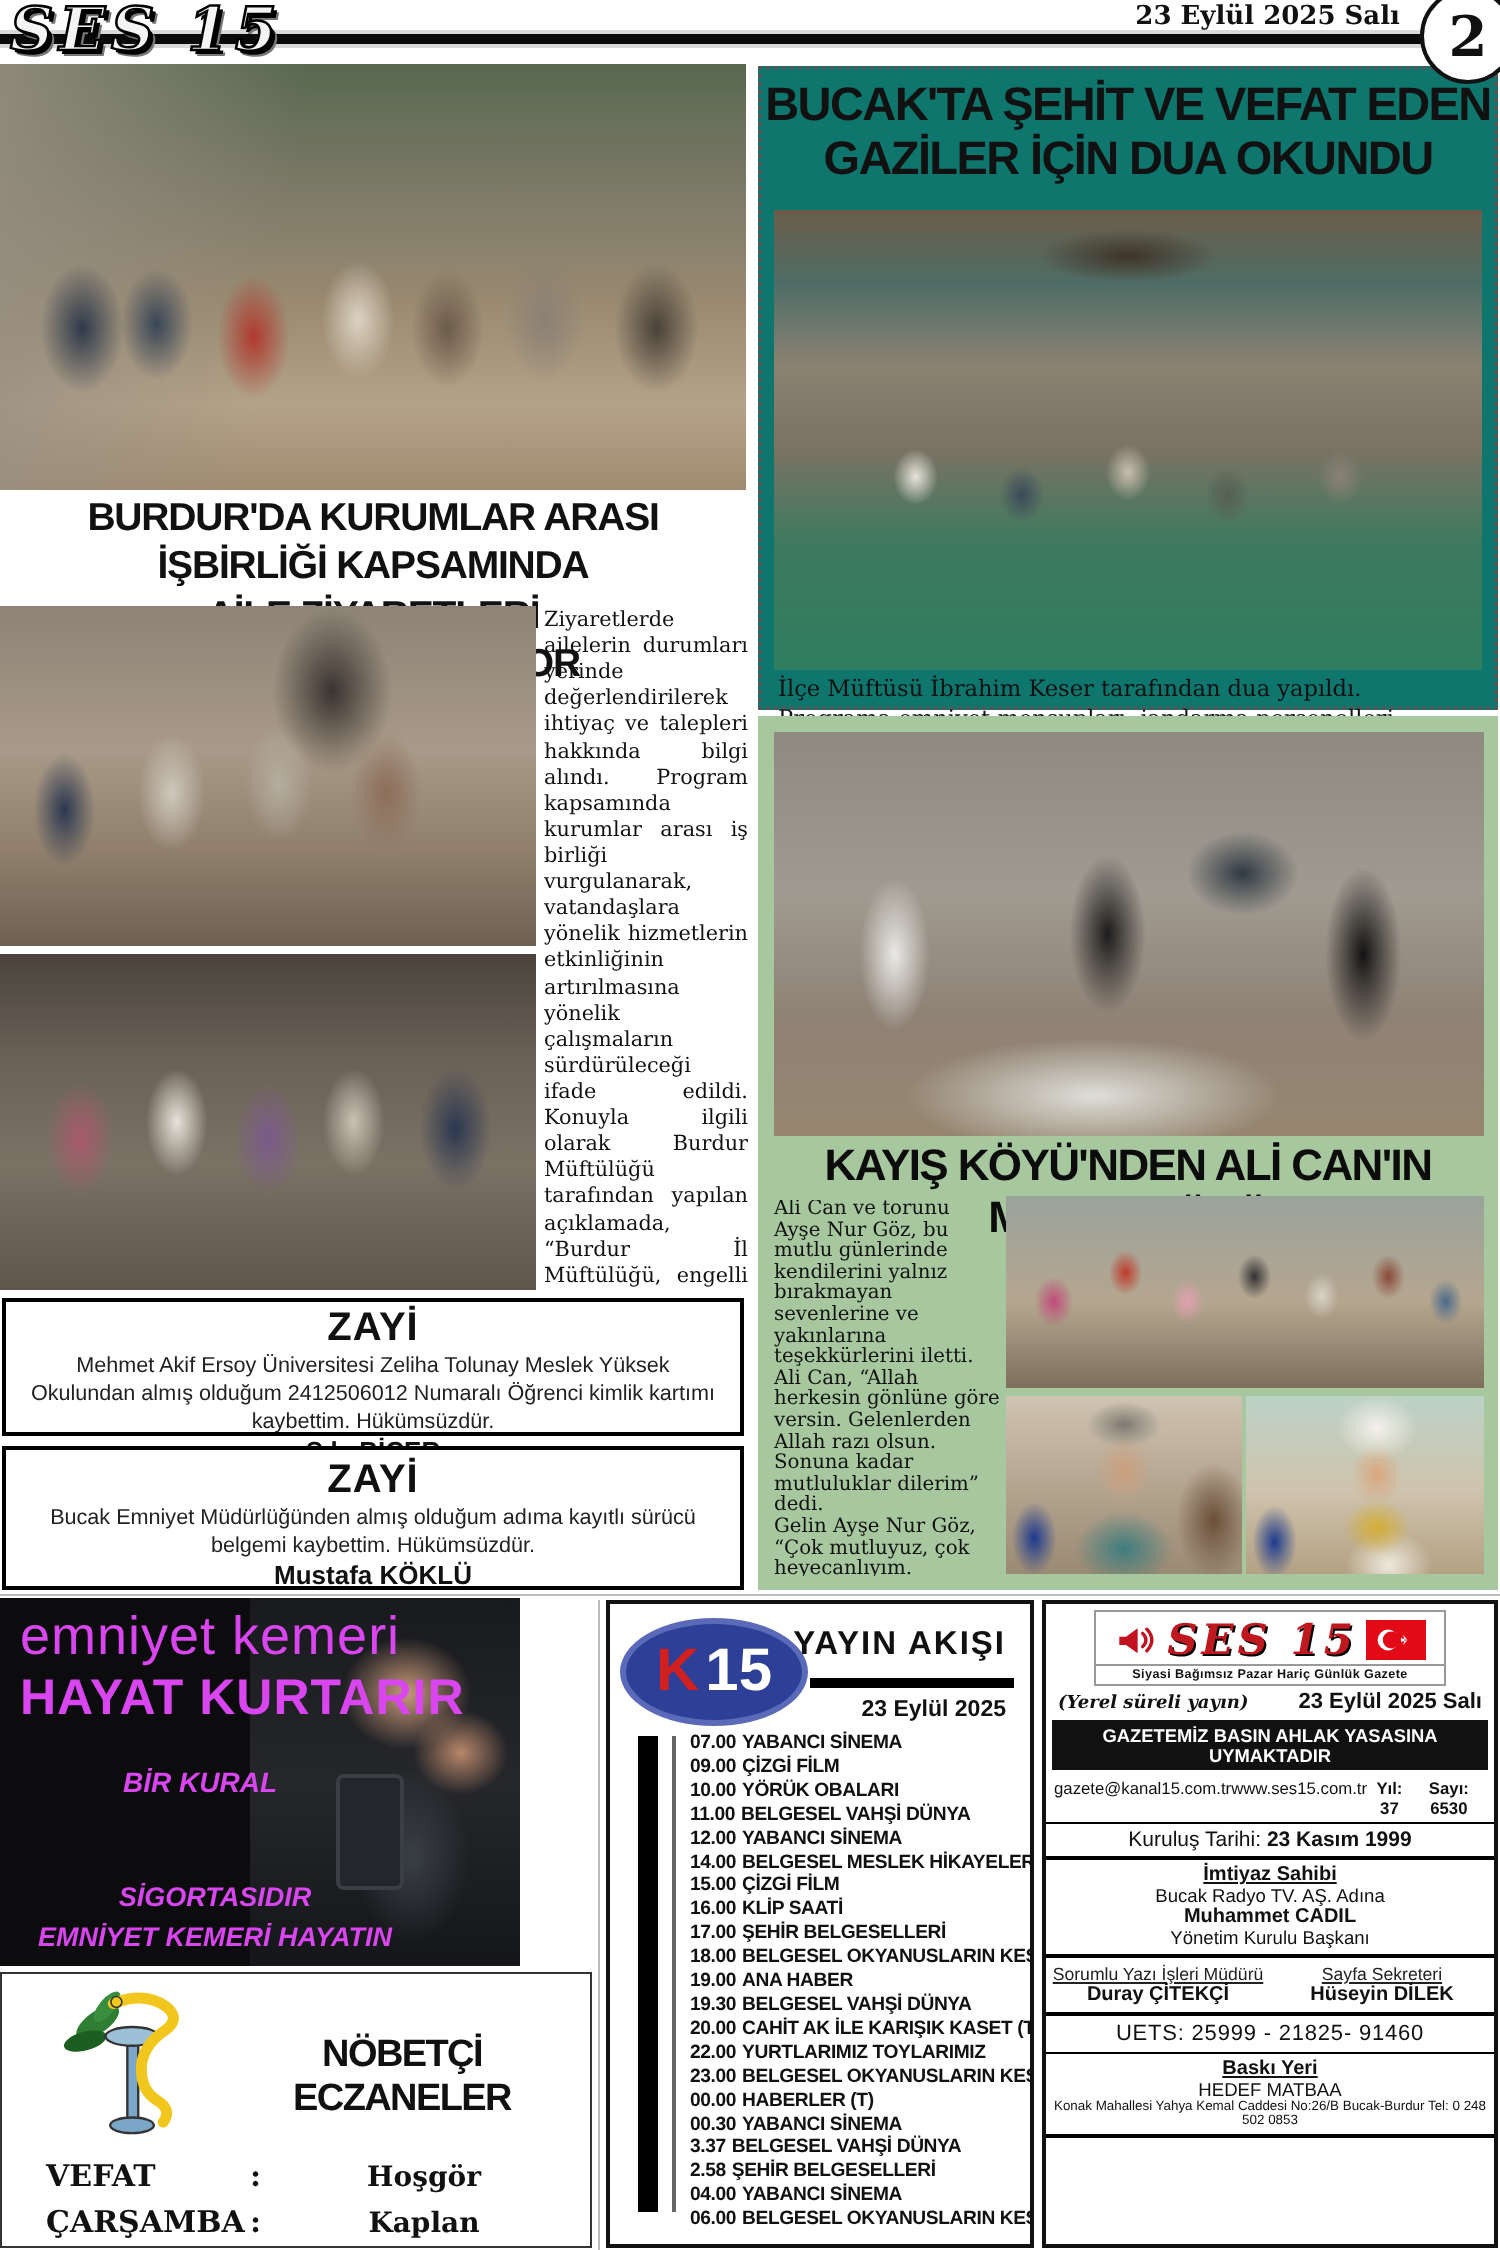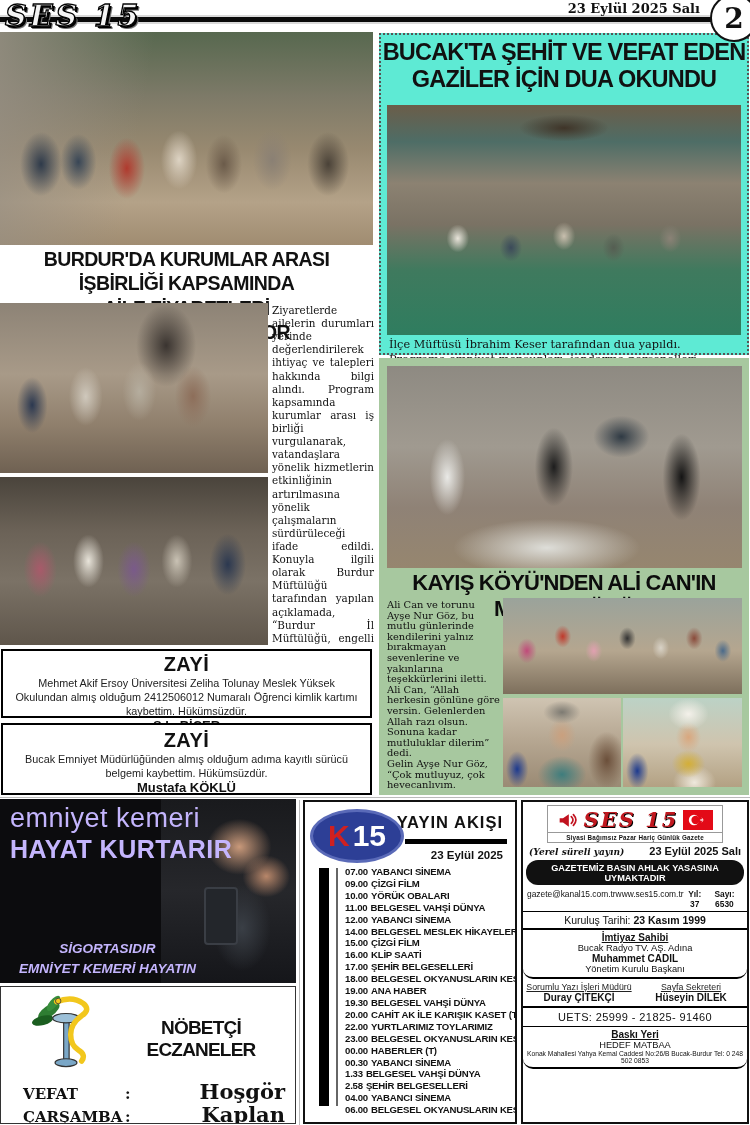--- a/index.html
+++ b/index.html
@@ -104,40 +104,40 @@
   
   .zayi { position:absolute; left:1px; width:371px; border:2px solid #000; text-align:center;
     padding:2px 8px; background:#fff; }
   .zayi-1 { top:649px; height:69px; }
   .zayi-2 { top:723px; height:72px; padding-top:4px; }
   .zayi-title { font-weight:bold; font-size:20px; letter-spacing:0.5px; }
   .zayi-body { font-size:10.8px; line-height:1.3; color:#222; }
   .zayi-name { font-weight:bold; font-size:13px; }
   
   .bucak-box { position:absolute; left:379px; top:33px; width:370px; height:322px;
-    border:2px dotted #555; background:#5eead4; }
+    border:2px dotted #555; background:#0f766e; }
   .bucak-head { text-align:center; font-weight:bold; font-size:23.5px; line-height:1.14;
     letter-spacing:-0.8px; margin-top:4px; }
   .bucak-caption { position:absolute; left:8px; right:8px; top:303px;
     font-family:"DejaVu Serif",serif; font-size:11.3px; line-height:1.3; }
   .bucak-caption b { font-size:11.8px; }
   
   .kayis-box { position:absolute; left:379px; top:358px; width:370px; height:437px;
     background:#a7c89f; }
   .kayis-head { position:absolute; left:2px; width:366px; top:212px; text-align:center;
     font-weight:bold; font-size:22px; letter-spacing:-0.8px; color:#0c0c0c; }
   .kayis-body { position:absolute; left:8px; top:242px; width:113px; height:188px;
     font-family:"DejaVu Serif",serif; font-size:9.9px; line-height:1.07; overflow:hidden; }
   .kayis-body p { margin:0; text-align:left; }
   
   .sep-h { position:absolute; left:0; right:0; top:797px; height:1px; background:#bbb; }
   .sep-v { position:absolute; left:299px; top:800px; bottom:0; width:1px; background:#bbb; }
   
-  .belt { position:absolute; left:0; top:799px; width:296px; height:184px; background:#0c0c0e;
-    color:#c4b5fd; overflow:hidden; }
+  .belt { position:absolute; left:0; top:799px; width:260px; height:184px; background:#0c0c0e;
+    color:#d946ef; overflow:hidden; }
   .belt-fist { position:absolute; right:0; top:0; width:135px; height:100%;
     background:
       radial-gradient(46px 40px at 58% 26%, #c9997a 0%, rgba(0,0,0,0) 70%),
       radial-gradient(34px 30px at 78% 42%, #b8876a 0%, rgba(0,0,0,0) 70%),
       radial-gradient(40px 60px at 60% 70%, #3a3f46 0%, rgba(0,0,0,0) 72%),
       linear-gradient(180deg,#191a1d 0%,#26272b 50%,#15161a 100%); }
   .belt-buckle { position:absolute; right:58px; top:88px; width:34px; height:58px;
     background:#23262b; border:2px solid #3a3e45; border-radius:4px; }
   .belt-l1 { position:absolute; left:10px; top:4px; font-size:27px; font-weight:400; letter-spacing:0.5px; }
   .belt-l2 { position:absolute; left:10px; top:36px; font-size:25px; font-weight:bold; letter-spacing:0.5px; }
@@ -148,21 +148,21 @@
   
   .pharm { position:absolute; left:0; top:986px; width:296px; height:138px;
     border:1px solid #333; background:#fff; overflow:hidden; }
   .pharm-logo { position:absolute; left:26px; top:4px; width:78px; height:84px; }
   .pharm-title { position:absolute; left:110px; top:30px; width:180px; text-align:center;
     font-weight:bold; font-size:19px; letter-spacing:-0.8px; }
   .pharm-rows { position:absolute; left:22px; right:10px; top:92px; }
   .pharm-row { display:flex; align-items:baseline; height:23px; font-family:"DejaVu Serif",serif; font-weight:bold; }
   .pharm-day { width:102px; font-size:15px; }
   .pharm-colon { width:14px; font-size:15px; }
-  .pharm-name { flex:1; text-align:right; font-size:21px; }
+  .pharm-name { flex:1; text-align:center; font-size:14px; }
   
   .tv { position:absolute; left:303px; top:800px; width:214px; height:324px;
     border:2px solid #111; background:#fff; overflow:hidden; }
   .tv-oval { position:absolute; left:5px; top:7px; width:94px; height:54px; border-radius:50%;
     background:#2d3f96; border:3px solid #5a6ab8; display:flex; align-items:center; justify-content:center;
     gap:3px; font-weight:800; font-size:30px; z-index:2; }
   .tv-oval .k { color:#d02020; } .tv-oval .n { color:#fff; }
   .tv-title { position:absolute; right:12px; top:11px; font-size:16.5px; font-weight:bold; letter-spacing:1px; }
   .tv-line { position:absolute; left:100px; right:8px; top:37px; height:5px; background:#000; }
   .tv-date { position:absolute; right:12px; top:47px; font-size:11.5px; font-weight:bold; }
@@ -176,27 +176,27 @@
     background:#fff; text-align:center; font-size:9.5px; overflow:hidden; }
   .imp-logo { display:flex; align-items:center; justify-content:center; gap:5px;
     width:176px; margin:3px auto 0; border:1px solid #999; padding:1px 3px 0; }
   .imp-logo-txt { font-family:"DejaVu Serif",serif; font-weight:bold; font-style:italic; font-size:21px;
     letter-spacing:2px; color:#c0181f; text-shadow:1px 1px 0 #000; }
   .imp-logo-sub { width:176px; margin:0 auto; border:1px solid #999; border-top:none;
     font-size:6.3px; letter-spacing:0.2px; padding:1px 0; font-weight:bold; }
   .imp-row1 { display:flex; justify-content:space-between; padding:2px 6px 0; align-items:baseline; }
   .imp-yerel { font-family:"DejaVu Serif",serif; font-style:italic; font-weight:bold; font-size:9px; }
   .imp-date { font-weight:bold; font-size:11px; }
-  .imp-ahlak { background:#111; color:#fff; font-weight:bold; font-size:9.2px; margin:3px 3px 0; padding:2.5px 0;border-radius:12px; }
+  .imp-ahlak { background:#111; color:#fff; font-weight:bold; font-size:9.2px; margin:3px 3px 0; padding:2.5px 0; }
   .imp-contact { display:flex; justify-content:space-between; padding:2px 4px; font-size:8.4px;
     border-bottom:1.5px solid #000; margin-top:2px; align-items:baseline; }
   .imp-contact .b { font-weight:bold; }
   .imp-kurulus { font-size:10.5px; padding:2px 0; border-bottom:2px solid #000; }
   .imp-kurulus .b { font-weight:bold; }
-  .imp-block { padding:2px 0 3px; border-bottom:2px solid #000;border-radius:10px; }
+  .imp-block { padding:2px 0 3px; border-bottom:2px solid #000; }
   .imp-ut { text-decoration:underline; font-weight:bold; font-size:10px; }
   .imp-ut2 { text-decoration:underline; font-size:8.8px; color:#222; }
   .imp-nm { font-weight:bold; font-size:10px; }
   .imp-sm { font-size:9.3px; }
   .imp-xs { font-size:6.7px; }
   .imp-2col { display:flex; border-bottom:2px solid #000; }
   .imp-2col > div { flex:1; padding:3px 0; }
   .imp-uets { font-size:11px; letter-spacing:0.4px; padding:3px 0; border-bottom:1px solid #000; }
 </style>
 </head>
@@ -260,20 +260,21 @@
 
   <div class="sep-h"></div>
   <div class="sep-v"></div>
 
   <div class="belt">
     <div class="belt-fist"></div>
     <div class="belt-buckle"></div>
     <div class="belt-l1">emniyet kemeri</div>
     <div class="belt-l2">HAYAT KURTARIR</div>
     <div class="belt-mid">
+      <div>BİR KURAL</div>
     </div>
     <div class="belt-low">
       <div>SİGORTASIDIR</div>
       <div>EMNİYET KEMERİ HAYATIN</div>
     </div>
   </div>
 
   <div class="pharm">
     <svg class="pharm-logo" viewBox="0 0 100 100">
       <ellipse cx="28" cy="22" rx="16" ry="7" fill="#2e7d32" transform="rotate(-35 28 22)"></ellipse>
@@ -341,21 +342,21 @@
         <div><span class="t">20.00</span><span>CAHİT AK İLE KARIŞIK KASET (T)</span></div>
 
         <div><span class="t">22.00</span><span>YURTLARIMIZ TOYLARIMIZ</span></div>
 
         <div><span class="t">23.00</span><span>BELGESEL OKYANUSLARIN KEŞFİ</span></div>
 
         <div><span class="t">00.00</span><span>HABERLER (T)</span></div>
 
         <div><span class="t">00.30</span><span>YABANCI SİNEMA</span></div>
 
-        <div><span class="t">1.33</span><span>BELGESEL VAHŞİ DÜNYA</span></div>
+        <div><span class="t">3.37</span><span>BELGESEL VAHŞİ DÜNYA</span></div>
 
         <div><span class="t">2.58</span><span>ŞEHİR BELGESELLERİ</span></div>
 
         <div><span class="t">04.00</span><span>YABANCI SİNEMA</span></div>
 
         <div><span class="t">06.00</span><span>BELGESEL OKYANUSLARIN KEŞFİ</span></div>
       </div>
   </div>
 
   <div class="imp">

